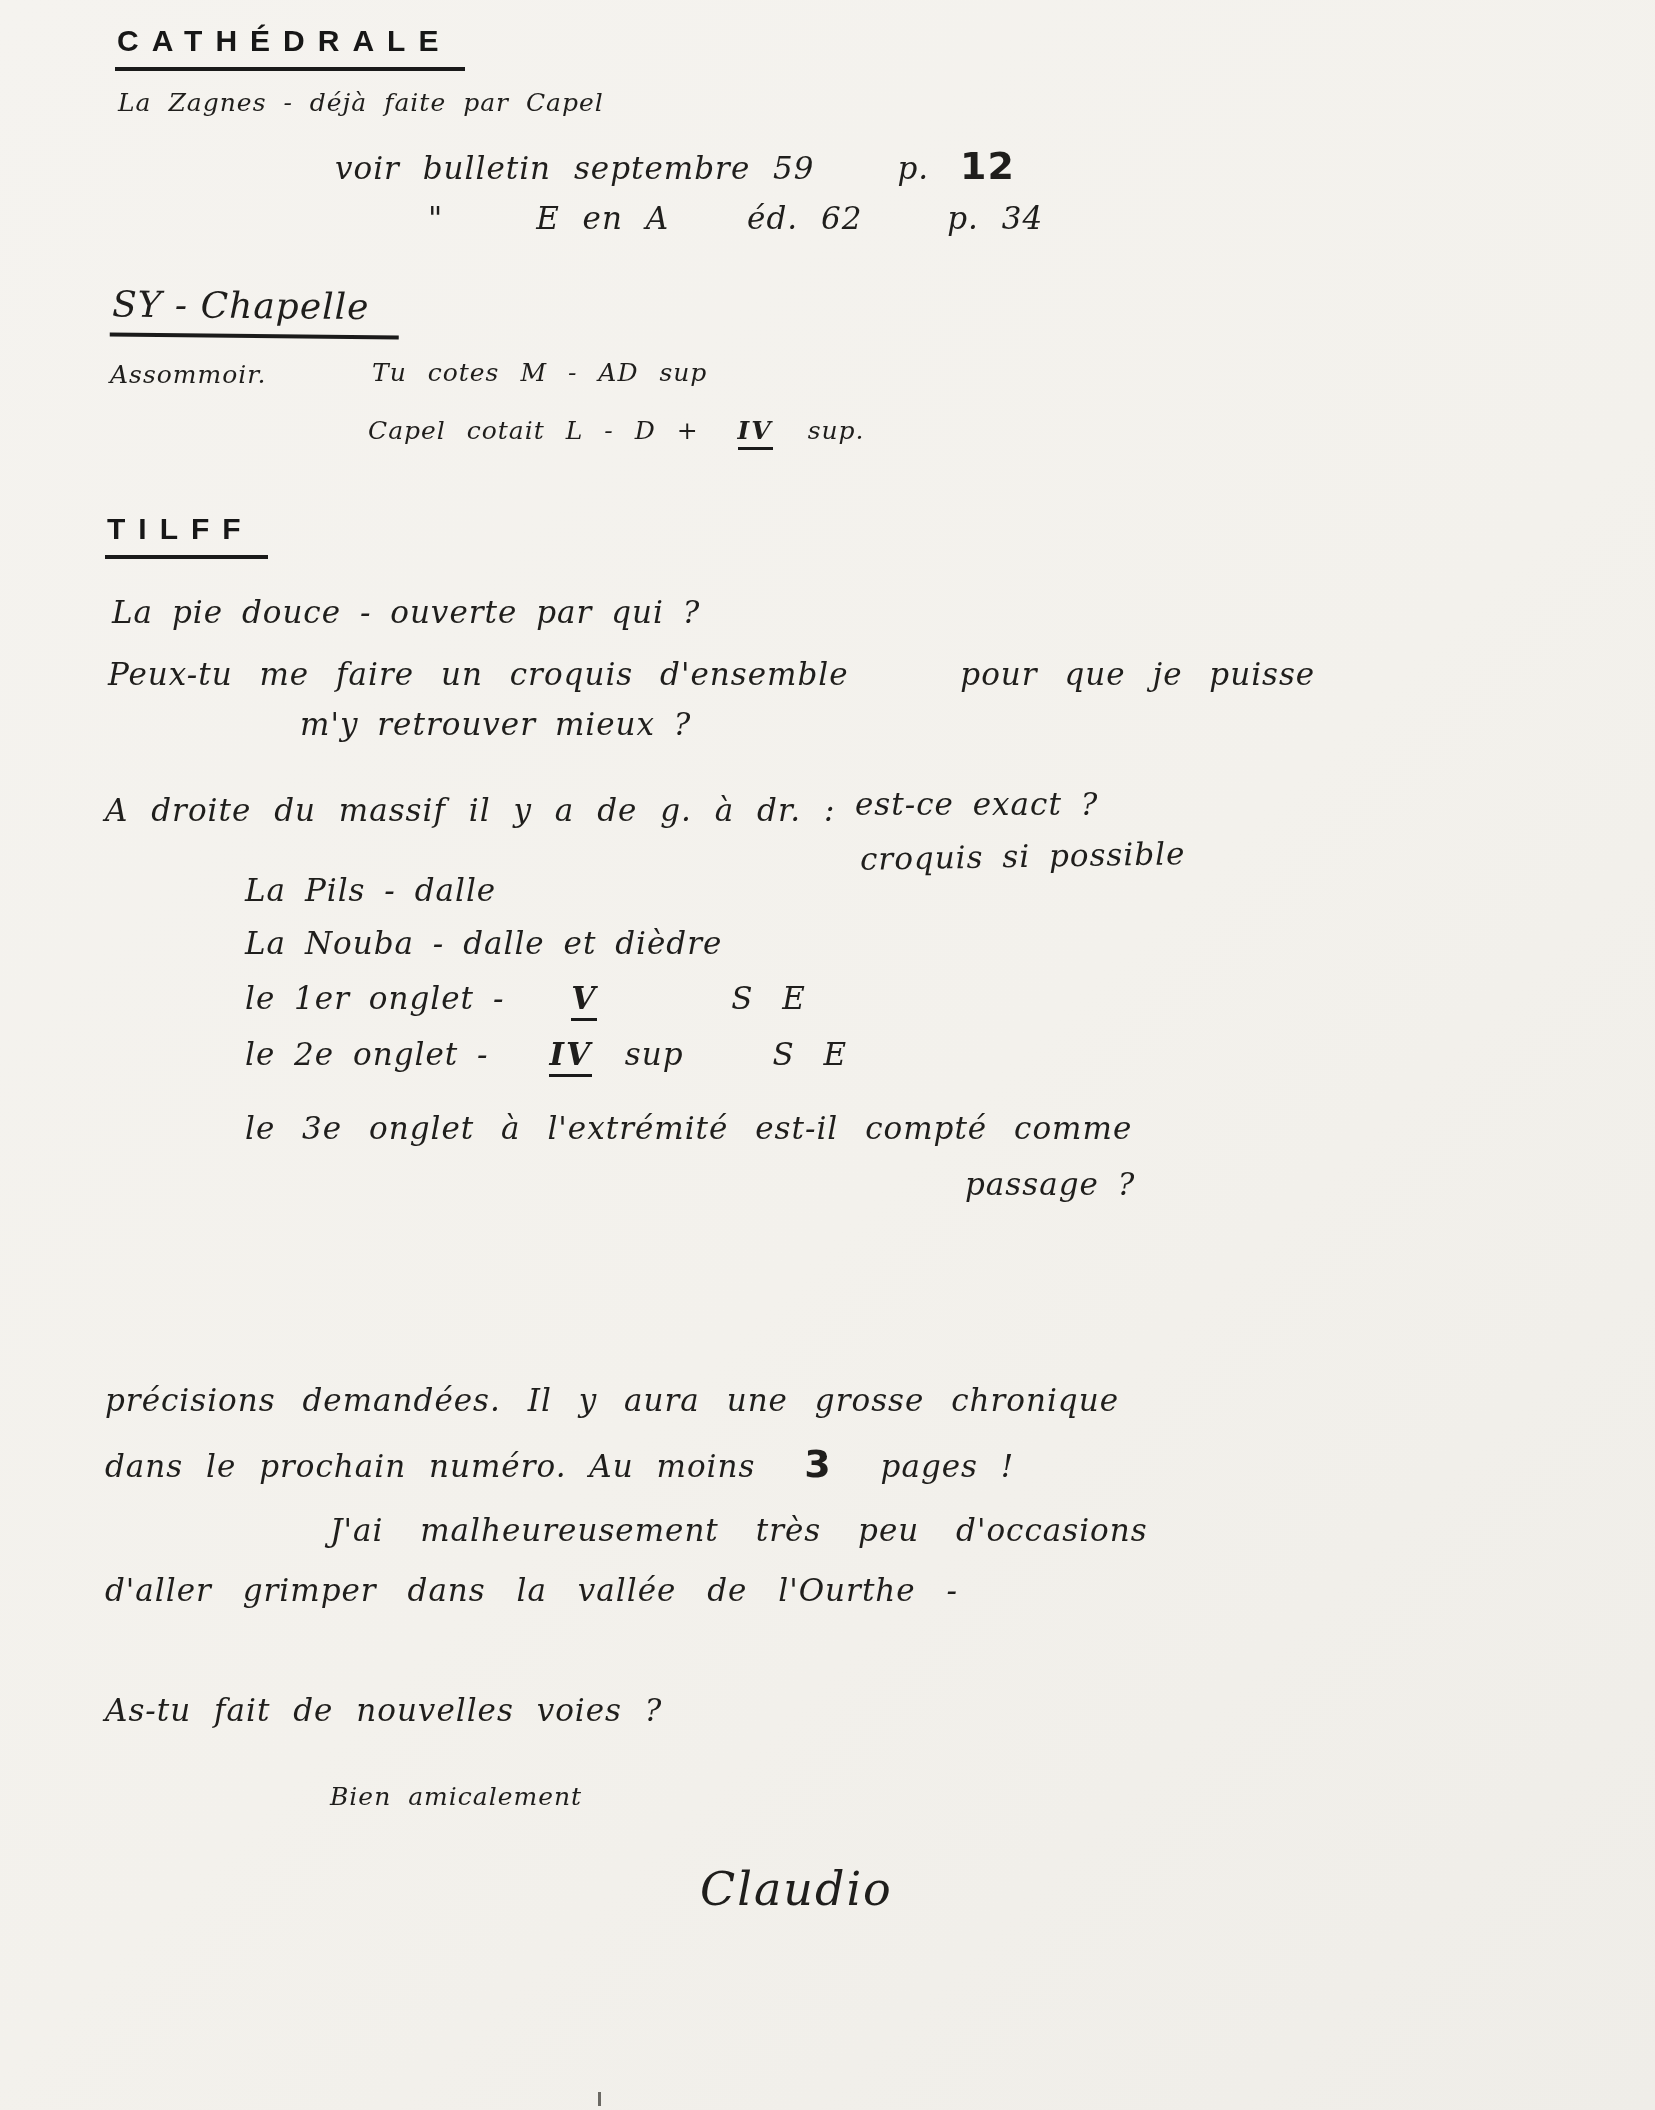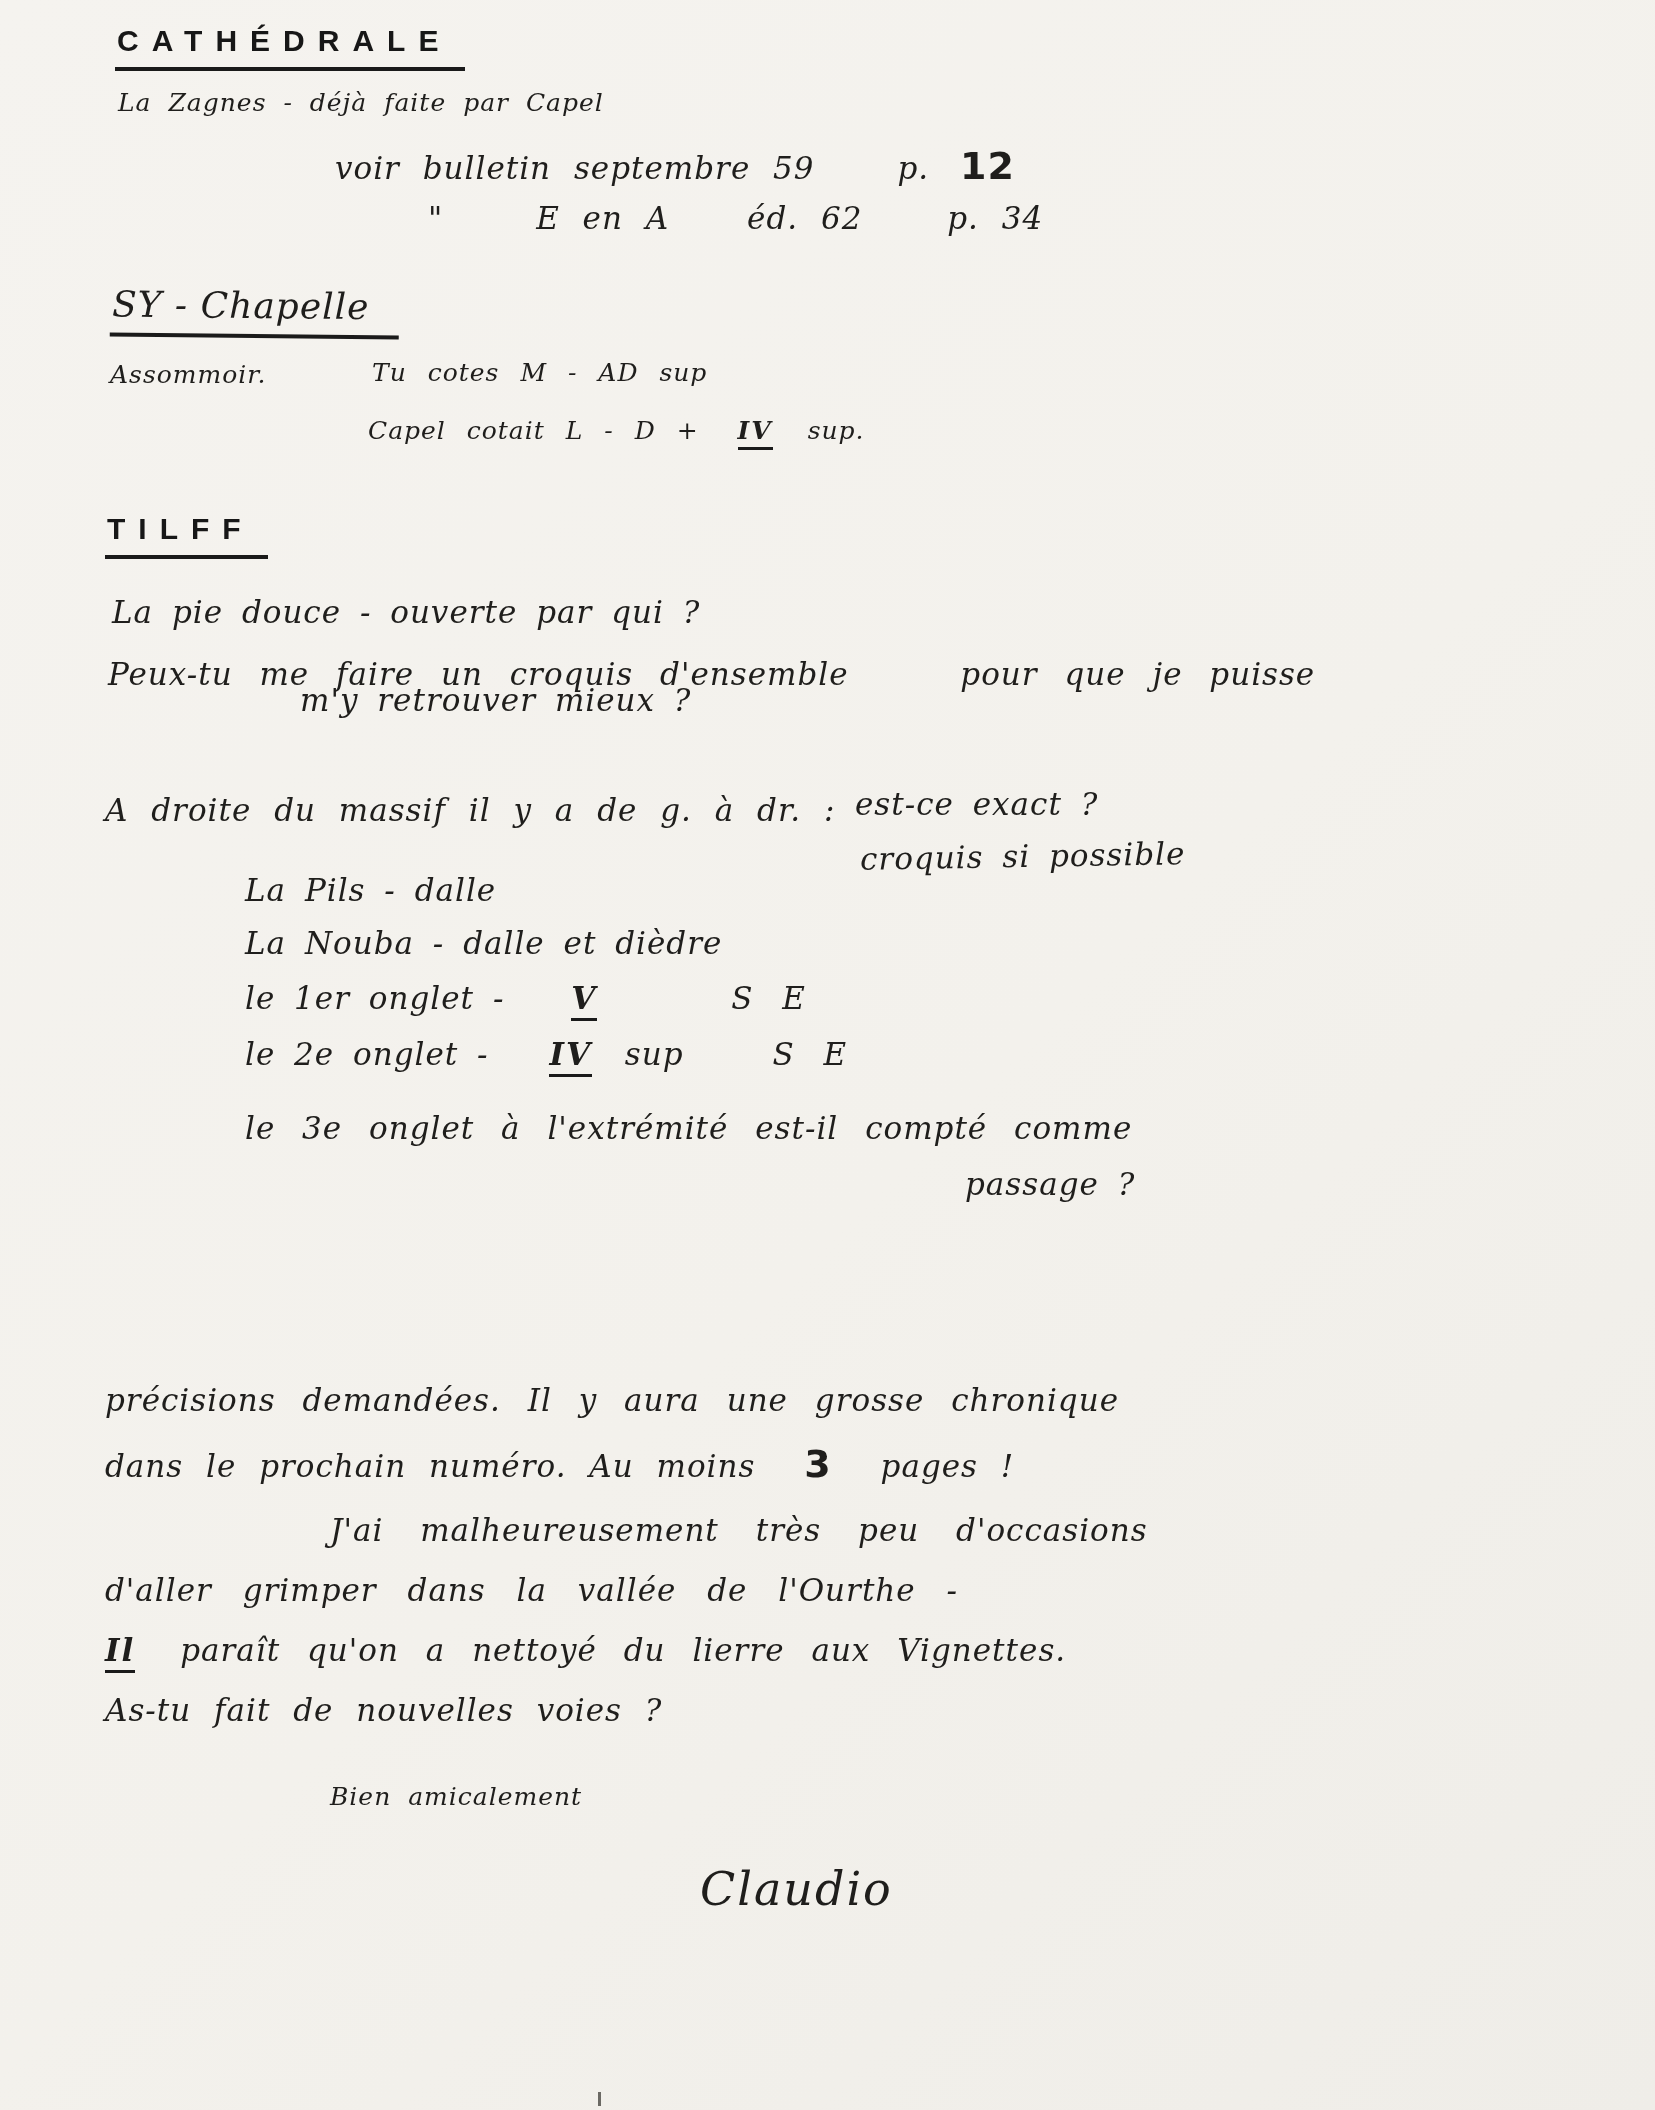--- a/index.html
+++ b/index.html
@@ -102,21 +102,21 @@
   <div class="line" style="left:105px; top:512px;">
     <span class="caps-heading">TILFF</span>
   </div>
 
   <div class="line hw ws8" style="left:112px; top:594px;">La pie douce  -  ouverte par qui ?</div>
 
   <div class="line hw ws16" style="left:108px; top:656px;">
     <span>Peux-tu me faire un croquis d'ensemble</span>
     <span style="margin-left:85px;">pour que je puisse</span>
   </div>
-  <div class="line hw ws8" style="left:300px; top:682px;">m'y retrouver mieux ?</div>
+  <div class="line hw ws8" style="left:300px; top:706px;">m'y retrouver mieux ?</div>
 
   <div class="line hw ws12" style="left:105px; top:792px;">A droite du massif il y a de g. à dr. :</div>
   <div class="line hw ws8" style="left:855px; top:786px;">est-ce exact ?</div>
   <div class="line hw ws8" style="left:860px; top:838px;">
     <span class="tilt-up">croquis si possible</span>
   </div>
 
   <div class="line hw ws8" style="left:245px; top:872px;">La Pils  -  dalle</div>
   <div class="line hw ws8" style="left:245px; top:925px;">La Nouba  -  dalle et dièdre</div>
 
@@ -140,24 +140,20 @@
 
   <div class="line hw ws12" style="left:105px; top:1442px;">
     <span>dans le prochain numéro. Au moins</span>
     <span class="bold-num" style="margin-left:26px;">3</span>
     <span style="margin-left:26px;">pages !</span>
   </div>
 
   <div class="line hw ws26" style="left:330px; top:1512px;">J'ai malheureusement très peu d'occasions</div>
   <div class="line hw ws20" style="left:105px; top:1572px;">d'aller grimper dans la vallée de l'Ourthe -</div>
 
-  <div class="line hw ws16" style="left:105px; top:1632px;">
-    <span class="grade">Il</span>
-    <span style="margin-left:18px;">paraît qu'on a nettoyé du lierre aux Vignettes.</span>
-  </div>
 
   <div class="line hw ws12" style="left:105px; top:1692px;">As-tu fait de nouvelles voies ?</div>
 
   <div class="line hw hw-big ws8" style="left:330px; top:1782px;">Bien amicalement</div>
 
   <div class="line hw signature" style="left:700px; top:1862px;">Claudio</div>
 
   <div class="artifact" style="left:598px; top:2092px; width:3px; height:14px;"></div>
 
 </div>

